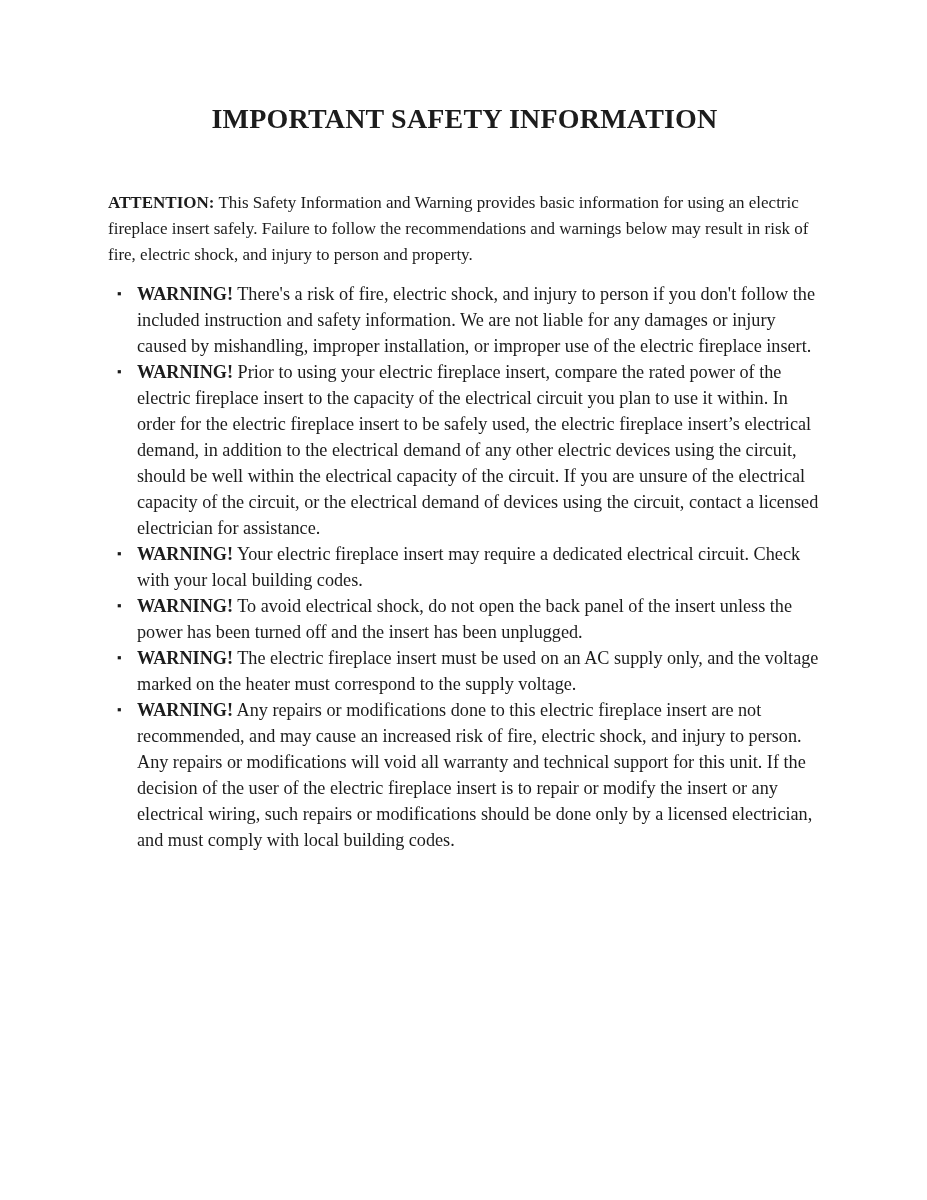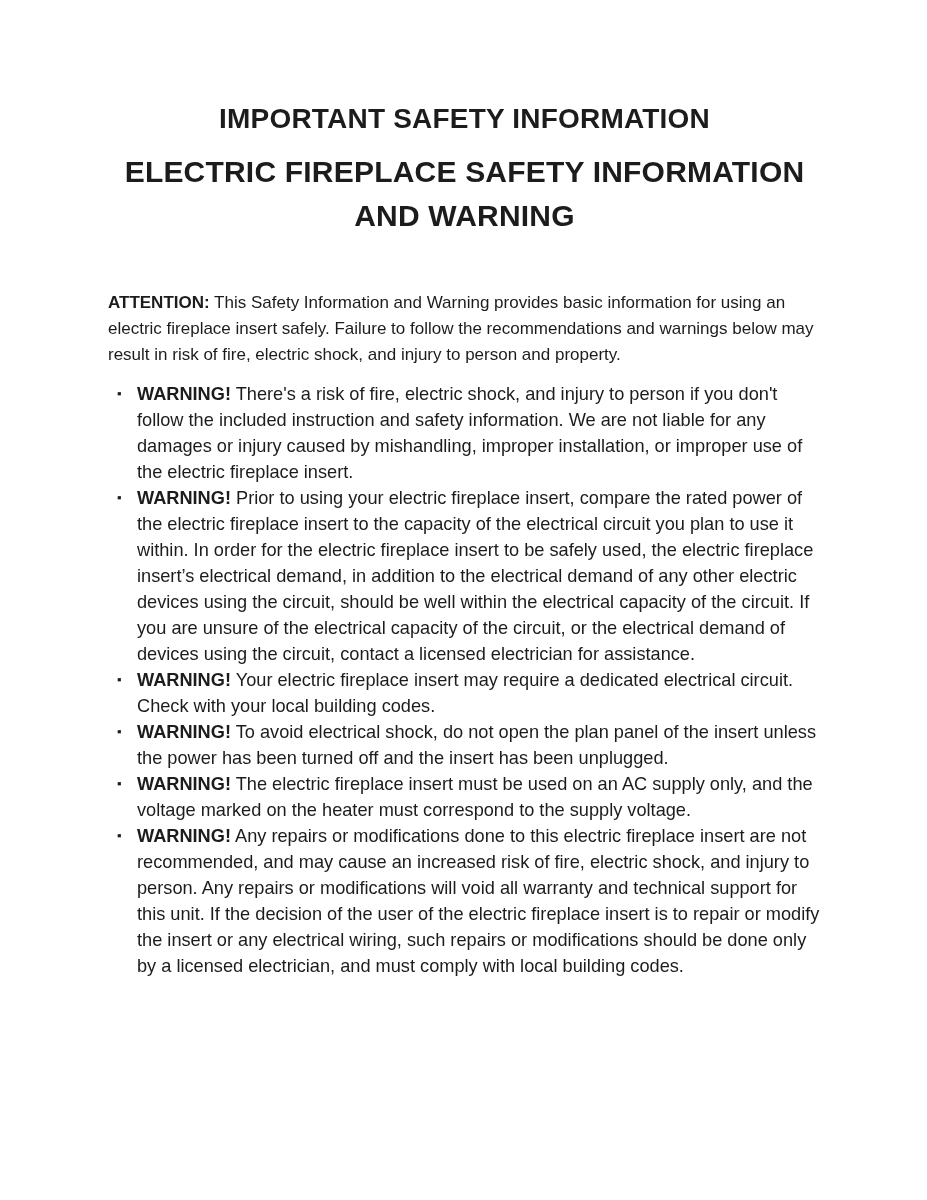--- a/index.html
+++ b/index.html
@@ -7,21 +7,21 @@
     padding: 0;
     background: #ffffff;
   }
   .page {
     position: relative;
     width: 927px;
     height: 1200px;
     background: #ffffff;
     box-sizing: border-box;
     padding: 100px 106px 0 108px;
-    font-family: Liberation Sans, sans-serif;
+    font-family: Liberation Serif, serif;
     color: #1c1c1c;
     overflow: hidden;
   }
   .doc-title {
     margin: 0;
     text-align: center;
     font-size: 28px;
     font-weight: 700;
     line-height: 38px;
     letter-spacing: 0.2px;
@@ -70,27 +70,26 @@
     font-weight: 700;
   }
 </style>
 </head>
 <body>
 
 <div class="page">
 
   <h1 class="doc-title">IMPORTANT SAFETY INFORMATION</h1>
 
-  <h2 class="doc-subtitle">ELECTRIC FIREPLACE SAFETY INFORMATION AND WARNING</h2>
 
   <p class="attention-paragraph"><span class="bold-label">ATTENTION:</span> <span>This Safety Information and Warning provides basic information for using an electric fireplace insert safely. Failure to follow the recommendations and warnings below may result in risk of fire, electric shock, and injury to person and property.</span></p>
 
   <ul class="warning-list">
 
   <li><span class="bullet-marker">▪</span><span class="warning-label">WARNING!</span> <span>There's a risk of fire, electric shock, and injury to person if you don't follow the included instruction and safety information. We are not liable for any damages or injury caused by mishandling, improper installation, or improper use of the electric fireplace insert.</span></li>
       <li><span class="bullet-marker">▪</span><span class="warning-label">WARNING!</span> <span>Prior to using your electric fireplace insert, compare the rated power of the electric fireplace insert to the capacity of the electrical circuit you plan to use it within. In order for the electric fireplace insert to be safely used, the electric fireplace insert’s electrical demand, in addition to the electrical demand of any other electric devices using the circuit, should be well within the electrical capacity of the circuit. If you are unsure of the electrical capacity of the circuit, or the electrical demand of devices using the circuit, contact a licensed electrician for assistance.</span></li>
       <li><span class="bullet-marker">▪</span><span class="warning-label">WARNING!</span> <span>Your electric fireplace insert may require a dedicated electrical circuit. Check with your local building codes.</span></li>
-      <li><span class="bullet-marker">▪</span><span class="warning-label">WARNING!</span> <span>To avoid electrical shock, do not open the plan panel of the insert unless the power has been turned off and the insert has been unplugged.</span></li>
+      <li><span class="bullet-marker">▪</span><span class="warning-label">WARNING!</span> <span>To avoid electrical shock, do not open the back panel of the insert unless the power has been turned off and the insert has been unplugged.</span></li>
       <li><span class="bullet-marker">▪</span><span class="warning-label">WARNING!</span> <span>The electric fireplace insert must be used on an AC supply only, and the voltage marked on the heater must correspond to the supply voltage.</span></li>
       <li><span class="bullet-marker">▪</span><span class="warning-label">WARNING!</span> <span>Any repairs or modifications done to this electric fireplace insert are not recommended, and may cause an increased risk of fire, electric shock, and injury to person. Any repairs or modifications will void all warranty and technical support for this unit. If the decision of the user of the electric fireplace insert is to repair or modify the insert or any electrical wiring, such repairs or modifications should be done only by a licensed electrician, and must comply with local building codes.</span></li>
     </ul>
 
 </div>
 
 </body></html>

